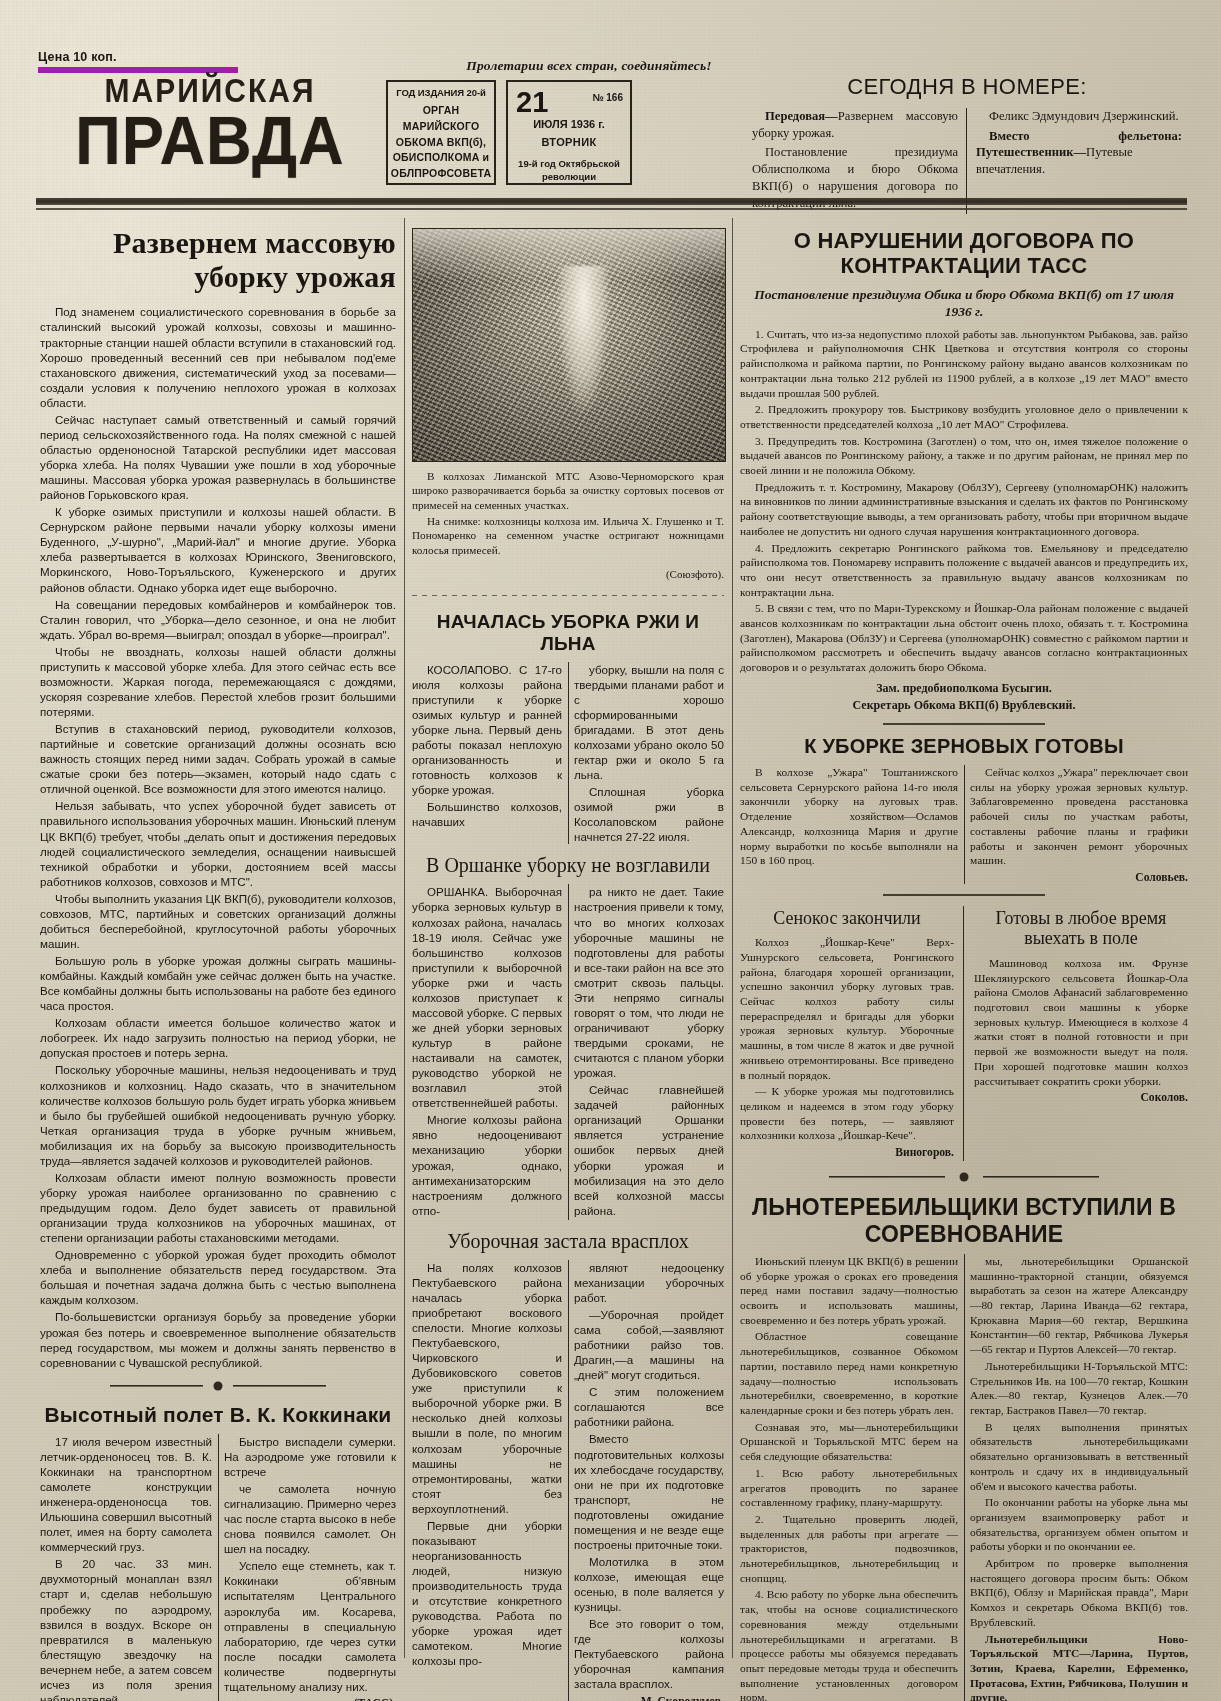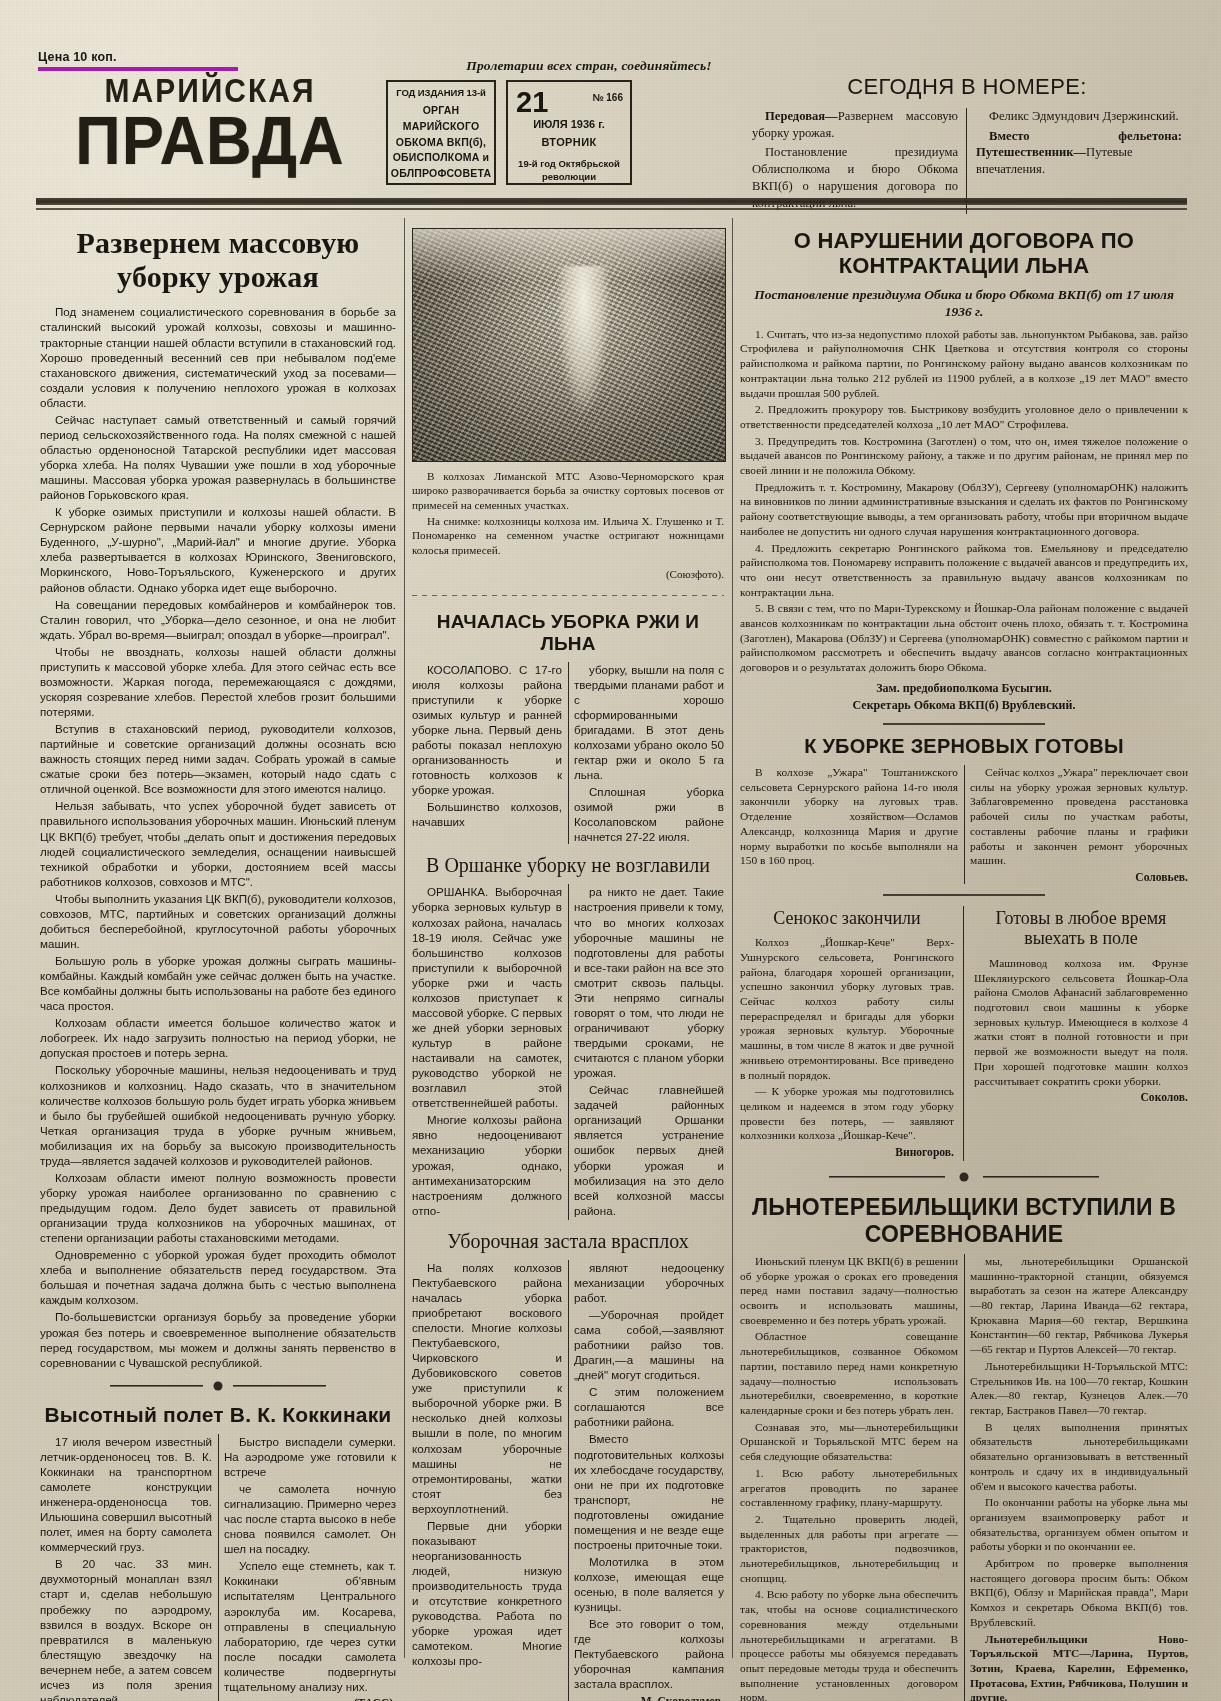--- a/index.html
+++ b/index.html
@@ -29,21 +29,21 @@
     pointer-events:none;
   }
   #sheet{position:absolute;inset:0;}
 
   .page{position:absolute;left:34px;top:28px;width:1155px;height:1650px;}
 
   
   .price{
     position:absolute;left:4px;top:22px;width:200px;
     font-size:12.5px;font-weight:bold;letter-spacing:.2px;
-    border-bottom:4px solid #a21caf;padding-bottom:3px;
+    border-bottom:6px solid #a21caf;padding-bottom:3px;
     font-family:"Liberation Sans",sans-serif;
   }
   .nameplate{position:absolute;left:16px;top:48px;width:320px;text-align:center;}
   .np1{
     font-family:"Liberation Sans",sans-serif;
     font-weight:bold;font-size:30px;letter-spacing:2px;
     color:#242017;line-height:1;
     transform:scaleY(1.08);
   }
   .np2{
@@ -103,21 +103,21 @@
 
   
   .body{position:absolute;left:0;top:190px;width:1155px;height:1455px;}
   .col{position:absolute;top:0;box-sizing:border-box;}
   .colA{left:6px;width:356px;}
   .colB{left:378px;width:312px;}
   .colC{left:706px;width:448px;}
   .vline{position:absolute;top:0;width:1.4px;background:#2e2820;opacity:.75;}
 
   h1.lead{
-    margin:8px 0 10px;text-align:center;
+    margin:8px 0 10px;text-align:right;
     font-size:30px;font-weight:bold;line-height:1.14;letter-spacing:.2px;
   }
   h2.hd{
     margin:10px 0 7px;text-align:center;
     font-family:"Liberation Sans",sans-serif;
     font-size:19px;font-weight:bold;letter-spacing:.2px;line-height:1.15;
   }
   h2.hdserif{
     margin:10px 0 7px;text-align:center;
     font-size:21px;font-weight:normal;line-height:1.15;
@@ -194,21 +194,21 @@
   <div class="price">Цена 10 коп.</div>
 
   <div class="nameplate">
     <div class="np1">МАРИЙСКАЯ</div>
     <div class="np2">ПРАВДА</div>
   </div>
 
   <div class="slogan">Пролетарии всех стран, соединяйтесь!</div>
 
   <div class="imprint">
-    <div class="yr">ГОД ИЗДАНИЯ 13-й</div>
+    <div class="yr">ГОД ИЗДАНИЯ 20-й</div>
     <div class="org">
       <div>ОРГАН</div>
       <div>МАРИЙСКОГО</div>
       <div>ОБКОМА ВКП(б),</div>
       <div>ОБИСПОЛКОМА и</div>
       <div>ОБЛПРОФСОВЕТА</div>
     </div>
   </div>
 
   <div class="issue">
@@ -309,21 +309,21 @@
         <p class="t">С этим положением соглашаются все работники района.</p>
         <p class="t">Вместо подготовительных колхозы их хлебосдаче государству, они не при их подготовке транспорт, не подготовлены ожидание помещения и не везде еще построены приточные токи.</p>
         <p class="t">Молотилка в этом колхозе, имеющая еще осенью, в поле валяется у кузницы.</p>
         <p class="t">Все это говорит о том, где колхозы Пектубаевского района уборочная кампания застала врасплох.</p>
         <p class="sig">М. Скородумов.</p>
       </div>
 
     </div>
 
     <div class="col colC">
-      <h2 class="hd" style="font-size:22px;">О НАРУШЕНИИ ДОГОВОРА ПО КОНТРАКТАЦИИ ЛЬНА</h2>
+      <h2 class="hd" style="font-size:22px;">О НАРУШЕНИИ ДОГОВОРА ПО КОНТРАКТАЦИИ ТАСС</h2>
       <h3 class="subi">Постановление президиума Обика и бюро Обкома ВКП(б) от 17 июля 1936 г.</h3>
 
       <p class="ts">1. Считать, что из-за недопустимо плохой работы зав. льнопунктом Рыбакова, зав. райзо Строфилева и райуполномочия СНК Цветкова и отсутствия контроля со стороны райисполкома и райкома партии, по Ронгинскому району выдано авансов колхозникам по контрактации льна только 212 рублей из 11900 рублей, а в колхозе „19 лет МАО" вместо выдачи прошлая 500 рублей.</p>
       <p class="ts">2. Предложить прокурору тов. Быстрикову возбудить уголовное дело о привлечении к ответственности председателей колхоза „10 лет МАО" Строфилева.</p>
       <p class="ts">3. Предупредить тов. Костромина (Заготлен) о том, что он, имея тяжелое положение о выдачей авансов по Ронгинскому району, а также и по другим районам, не принял мер по своей линии и не положила Обкому.</p>
       <p class="ts">Предложить т. т. Костромину, Макарову (ОблЗУ), Сергееву (уполномарОНК) наложить на виновников по линии административные взыскания и сделать их фактов по Ронгинскому району соответствующие выводы, а тем организовать работу, чтобы при вторичном выдаче наиболее не допустить ни одного случая нарушения контрактационного договора.</p>
       <p class="ts">4. Предложить секретарю Ронгинского райкома тов. Емельянову и председателю райисполкома тов. Пономареву исправить положение с выдачей авансов и предупредить их, что они несут ответственность за правильную выдачу авансов колхозникам по контрактации льна.</p>
       <p class="ts">5. В связи с тем, что по Мари-Турекскому и Йошкар-Ола районам положение с выдачей авансов колхозникам по контрактации льна обстоит очень плохо, обязать т. т. Костромина (Заготлен), Макарова (ОблЗУ) и Сергеева (уполномарОНК) совместно с райкомом партии и райисполкомом рассмотреть и обеспечить выдачу авансов согласно контрактационных договоров и о результатах доложить бюро Обкома.</p>
       <p class="sig2">Зам. предобиополкома Бусыгин.</p>
       <p class="sig2" style="margin-top:-3px;">Секретарь Обкома ВКП(б) Врублевский.</p>

